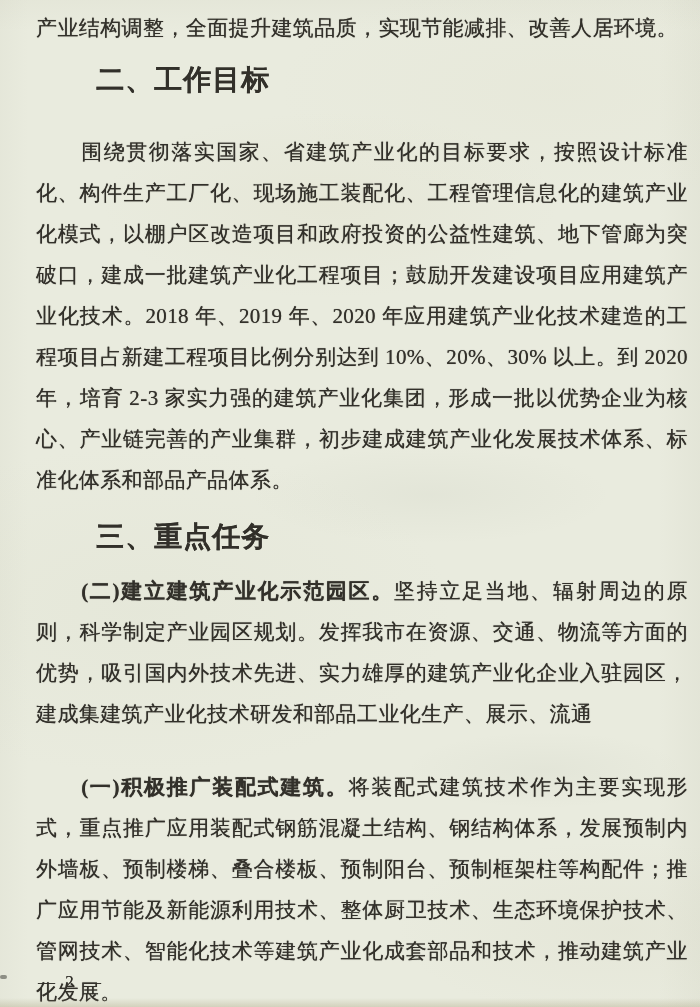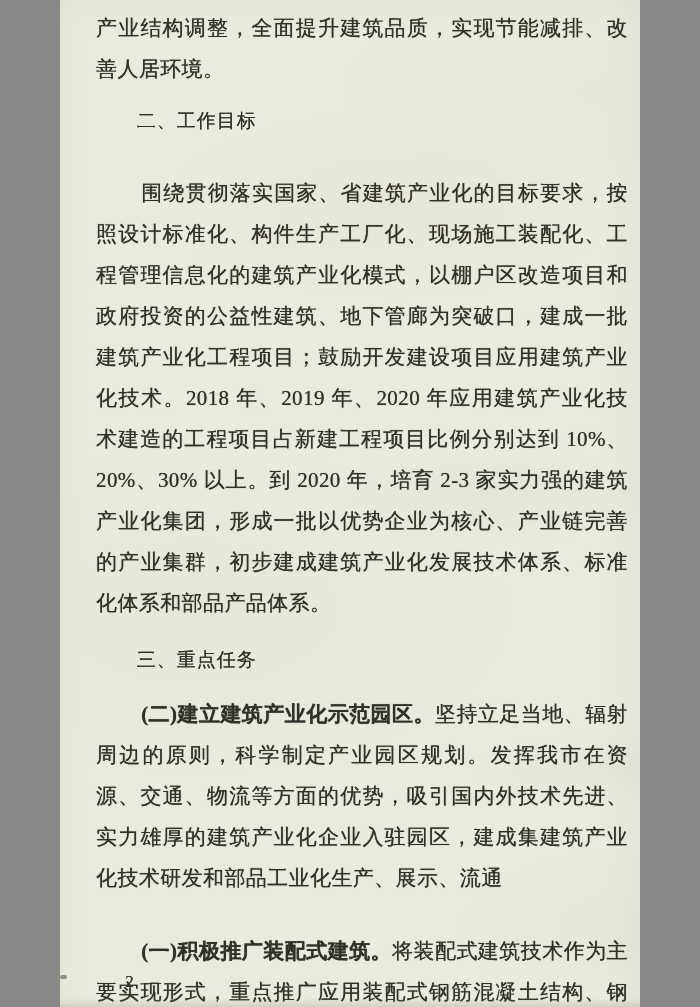--- a/index.html
+++ b/index.html
@@ -2,21 +2,21 @@
 <html lang="zh" style="--paper: #e9ebde; --ink: #32302a;"><head>
 <meta charset="utf-8">
 <style>
   html, body {
     margin: 0;
     padding: 0;
     background: #888;
   }
   .page {
     position: relative;
-    width: 580px;
+    width: 700px;
     height: 1007px;
     margin: 0 auto;
     background: var(--paper, #e9ebde);
     overflow: hidden;
     color: var(--ink, #32302a);
     font-family: "Liberation Serif", "DejaVu Serif", serif;
   }
   
   .texture {
     position: absolute;
@@ -69,22 +69,22 @@
   }
   .para {
     text-indent: 2.15em;
     margin-top: 32px;
   }
   .para-gap {
     margin-top: 14px;
   }
   .heading {
     font-family: "DejaVu Sans", "Liberation Sans", sans-serif;
-    font-weight: 400;
-    font-size: 19px;
+    font-weight: 700;
+    font-size: 28px;
     line-height: 41px;
     letter-spacing: 1px;
     text-indent: 2.15em;
     margin: 10px 0 7px 0;
     text-shadow: 0 0 0.6px rgba(50,48,42,0.9);
   }
   .heading-3 {
     margin-top: 15px;
     margin-bottom: 0;
   }

